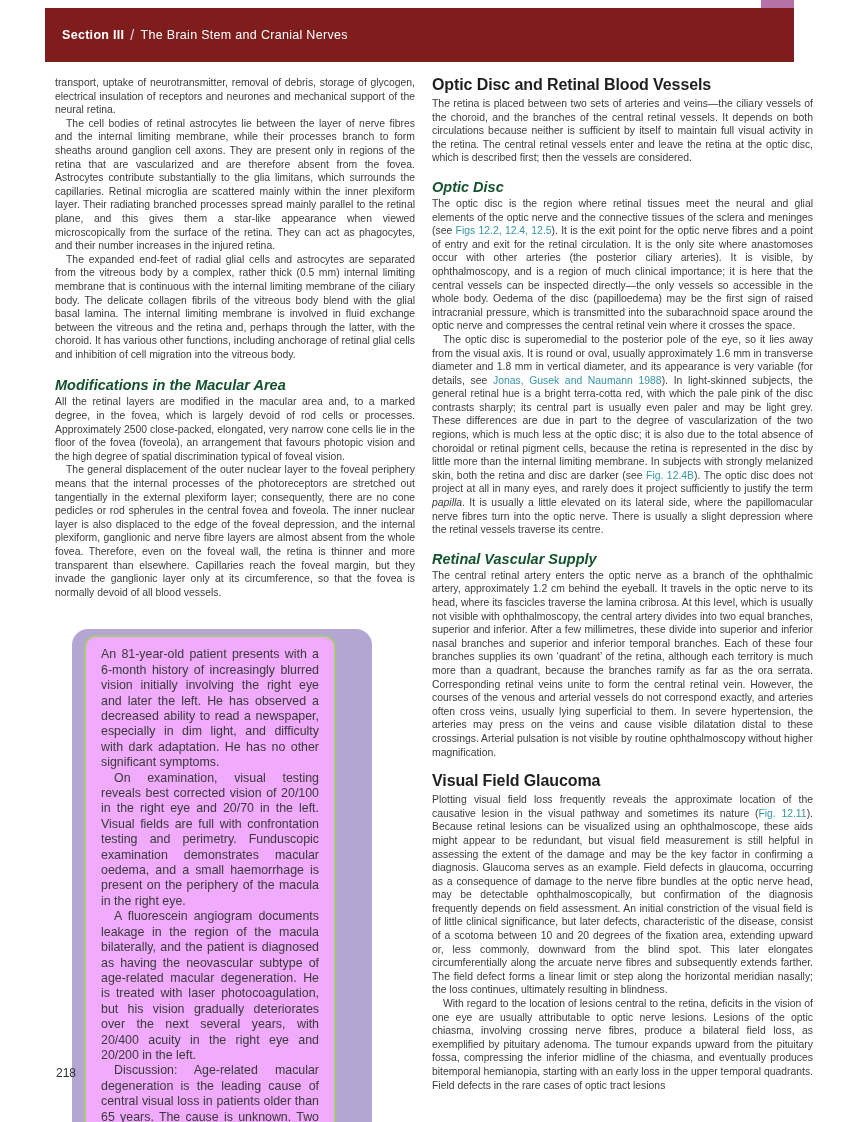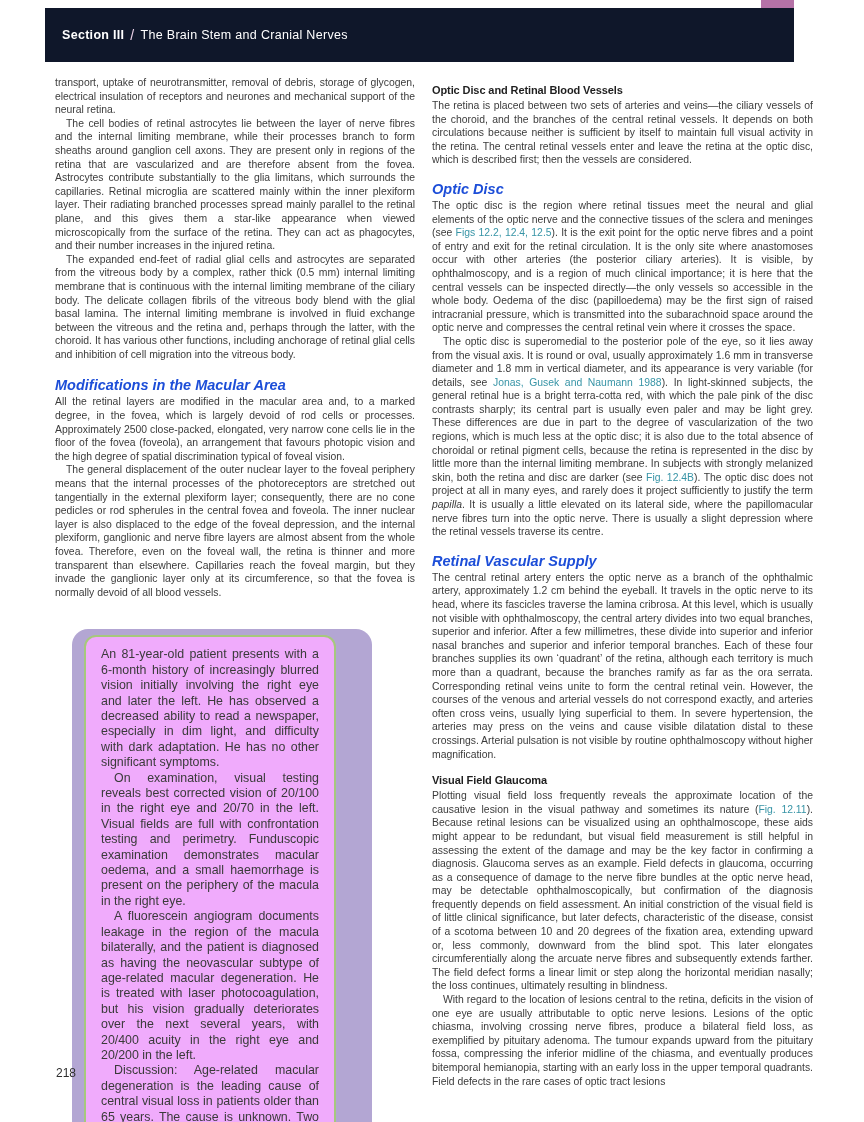--- a/index.html
+++ b/index.html
@@ -3,42 +3,42 @@
 <meta charset="utf-8">
 <style>
   html,body { margin:0; padding:0; background:#ffffff; }
   .page {
     position:relative; width:864px; height:1122px; background:#ffffff;
     font-family:"Liberation Sans", sans-serif; overflow:hidden;
   }
   
   .band {
     position:absolute; left:45px; top:8px; width:749px; height:54px;
-    background:#0f172a; z-index:2; display:flex; align-items:center;
+    background:#7f1d1d; z-index:2; display:flex; align-items:center;
     padding-left:17px; box-sizing:border-box; color:#ffffff;
     font-size:12.5px; letter-spacing:0.3px;
   }
   .band-label { font-weight:bold; }
   .band-sep { margin:0 6px; color:#ecd2e8; font-size:14px; font-weight:normal; }
   .tab { position:absolute; left:761px; top:0; width:33px; height:62px; background:#b572a7; z-index:1; }
 
   
   .columns { position:absolute; top:76px; left:55px; width:758px; display:flex; gap:17px; }
   .col-left  { flex:0 0 360px; width:360px; }
   .col-right { flex:0 0 381px; width:381px; }
 
   p.body { margin:0; font-size:10.4px; line-height:13.6px; color:#3b3b3b; text-align:justify; }
   p.indent { text-indent:11px; }
 
   .bold-head {
-    margin:8px 0 3px 0; font-size:11px; font-weight:bold; color:#1f1f1f; letter-spacing:-0.1px;
+    margin:0 0 3px 0; font-size:16px; font-weight:bold; color:#1f1f1f; letter-spacing:-0.1px;
     font-family:"Liberation Sans", sans-serif;
   }
   .ital-head {
-    margin:14px 0 2px 0; font-size:14.5px; font-style:italic; font-weight:bold; color:#1d4ed8;
+    margin:14px 0 2px 0; font-size:14.5px; font-style:italic; font-weight:bold; color:#14532d;
   }
   .col-left .ital-head { margin-top:16px; }
 
   
   .case-outer {
     margin:30px 0 0 17px; width:300px; background:#b3a6d3; border-radius:16px;
     padding-top:6px; position:relative;
   }
   .case-header { padding:4px 0 8px 22px; color:#ffffff; display:flex; align-items:baseline; gap:20px; }
   .case-label { font-size:15px; letter-spacing:0.6px; }

